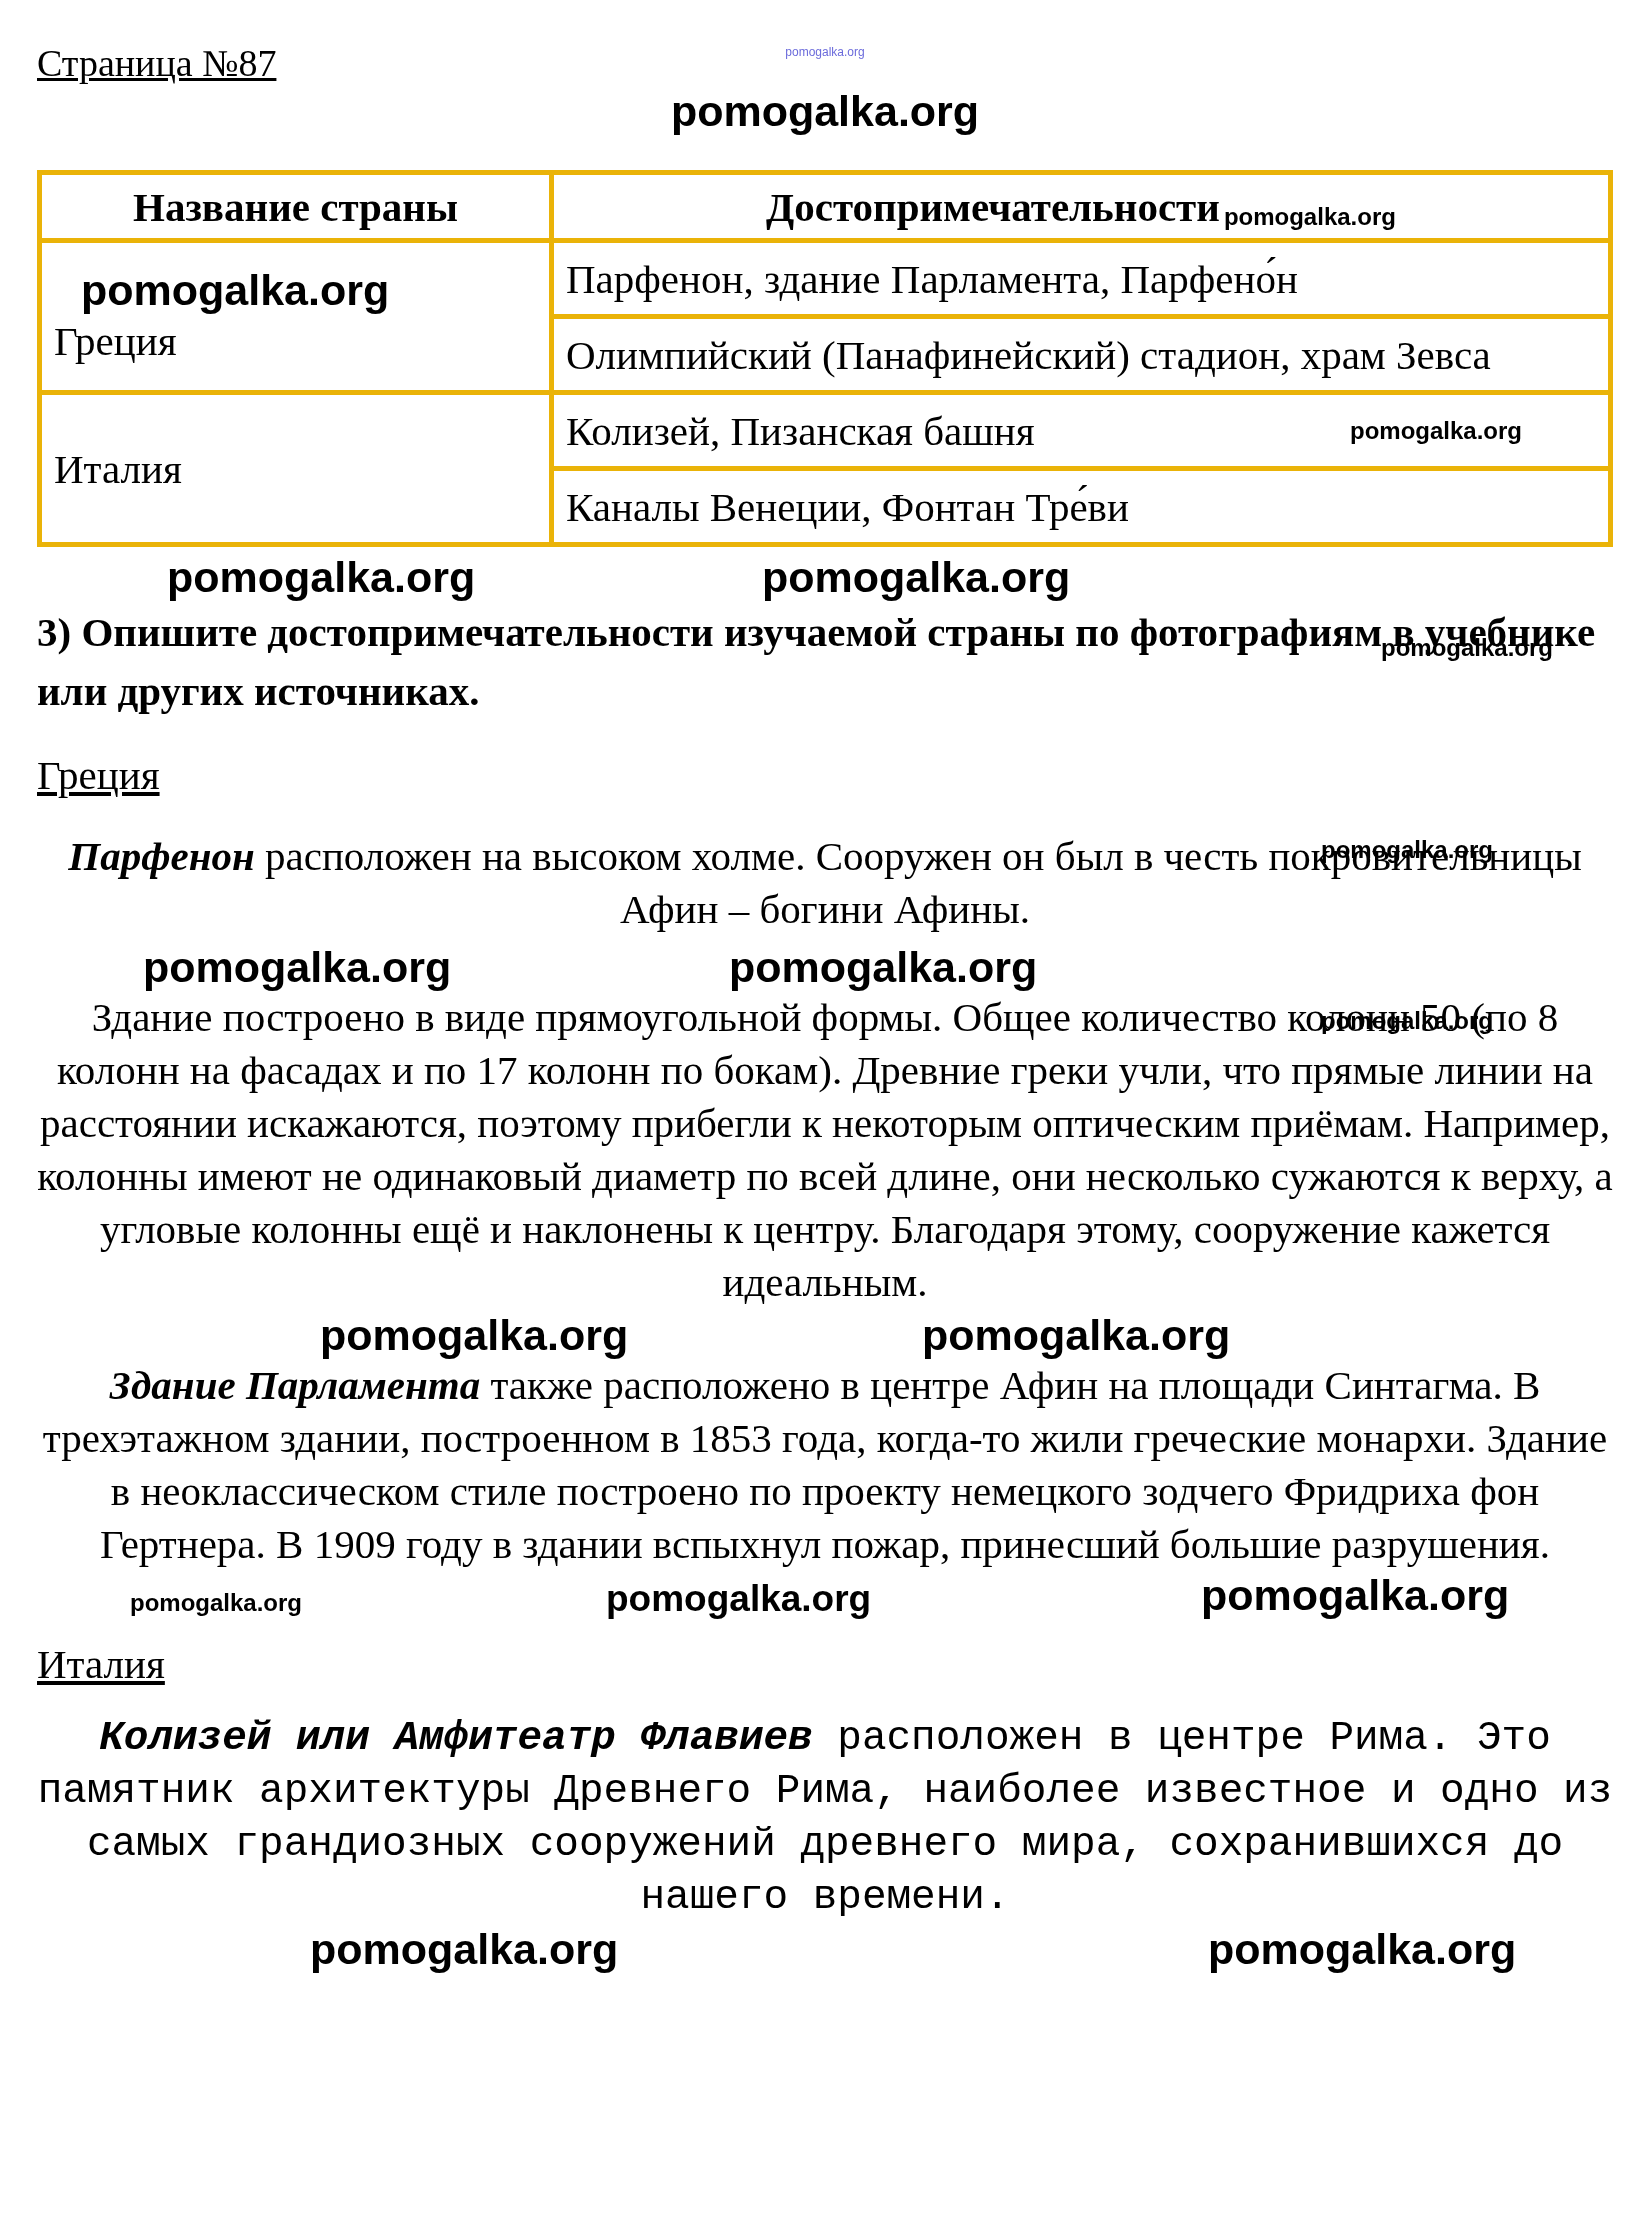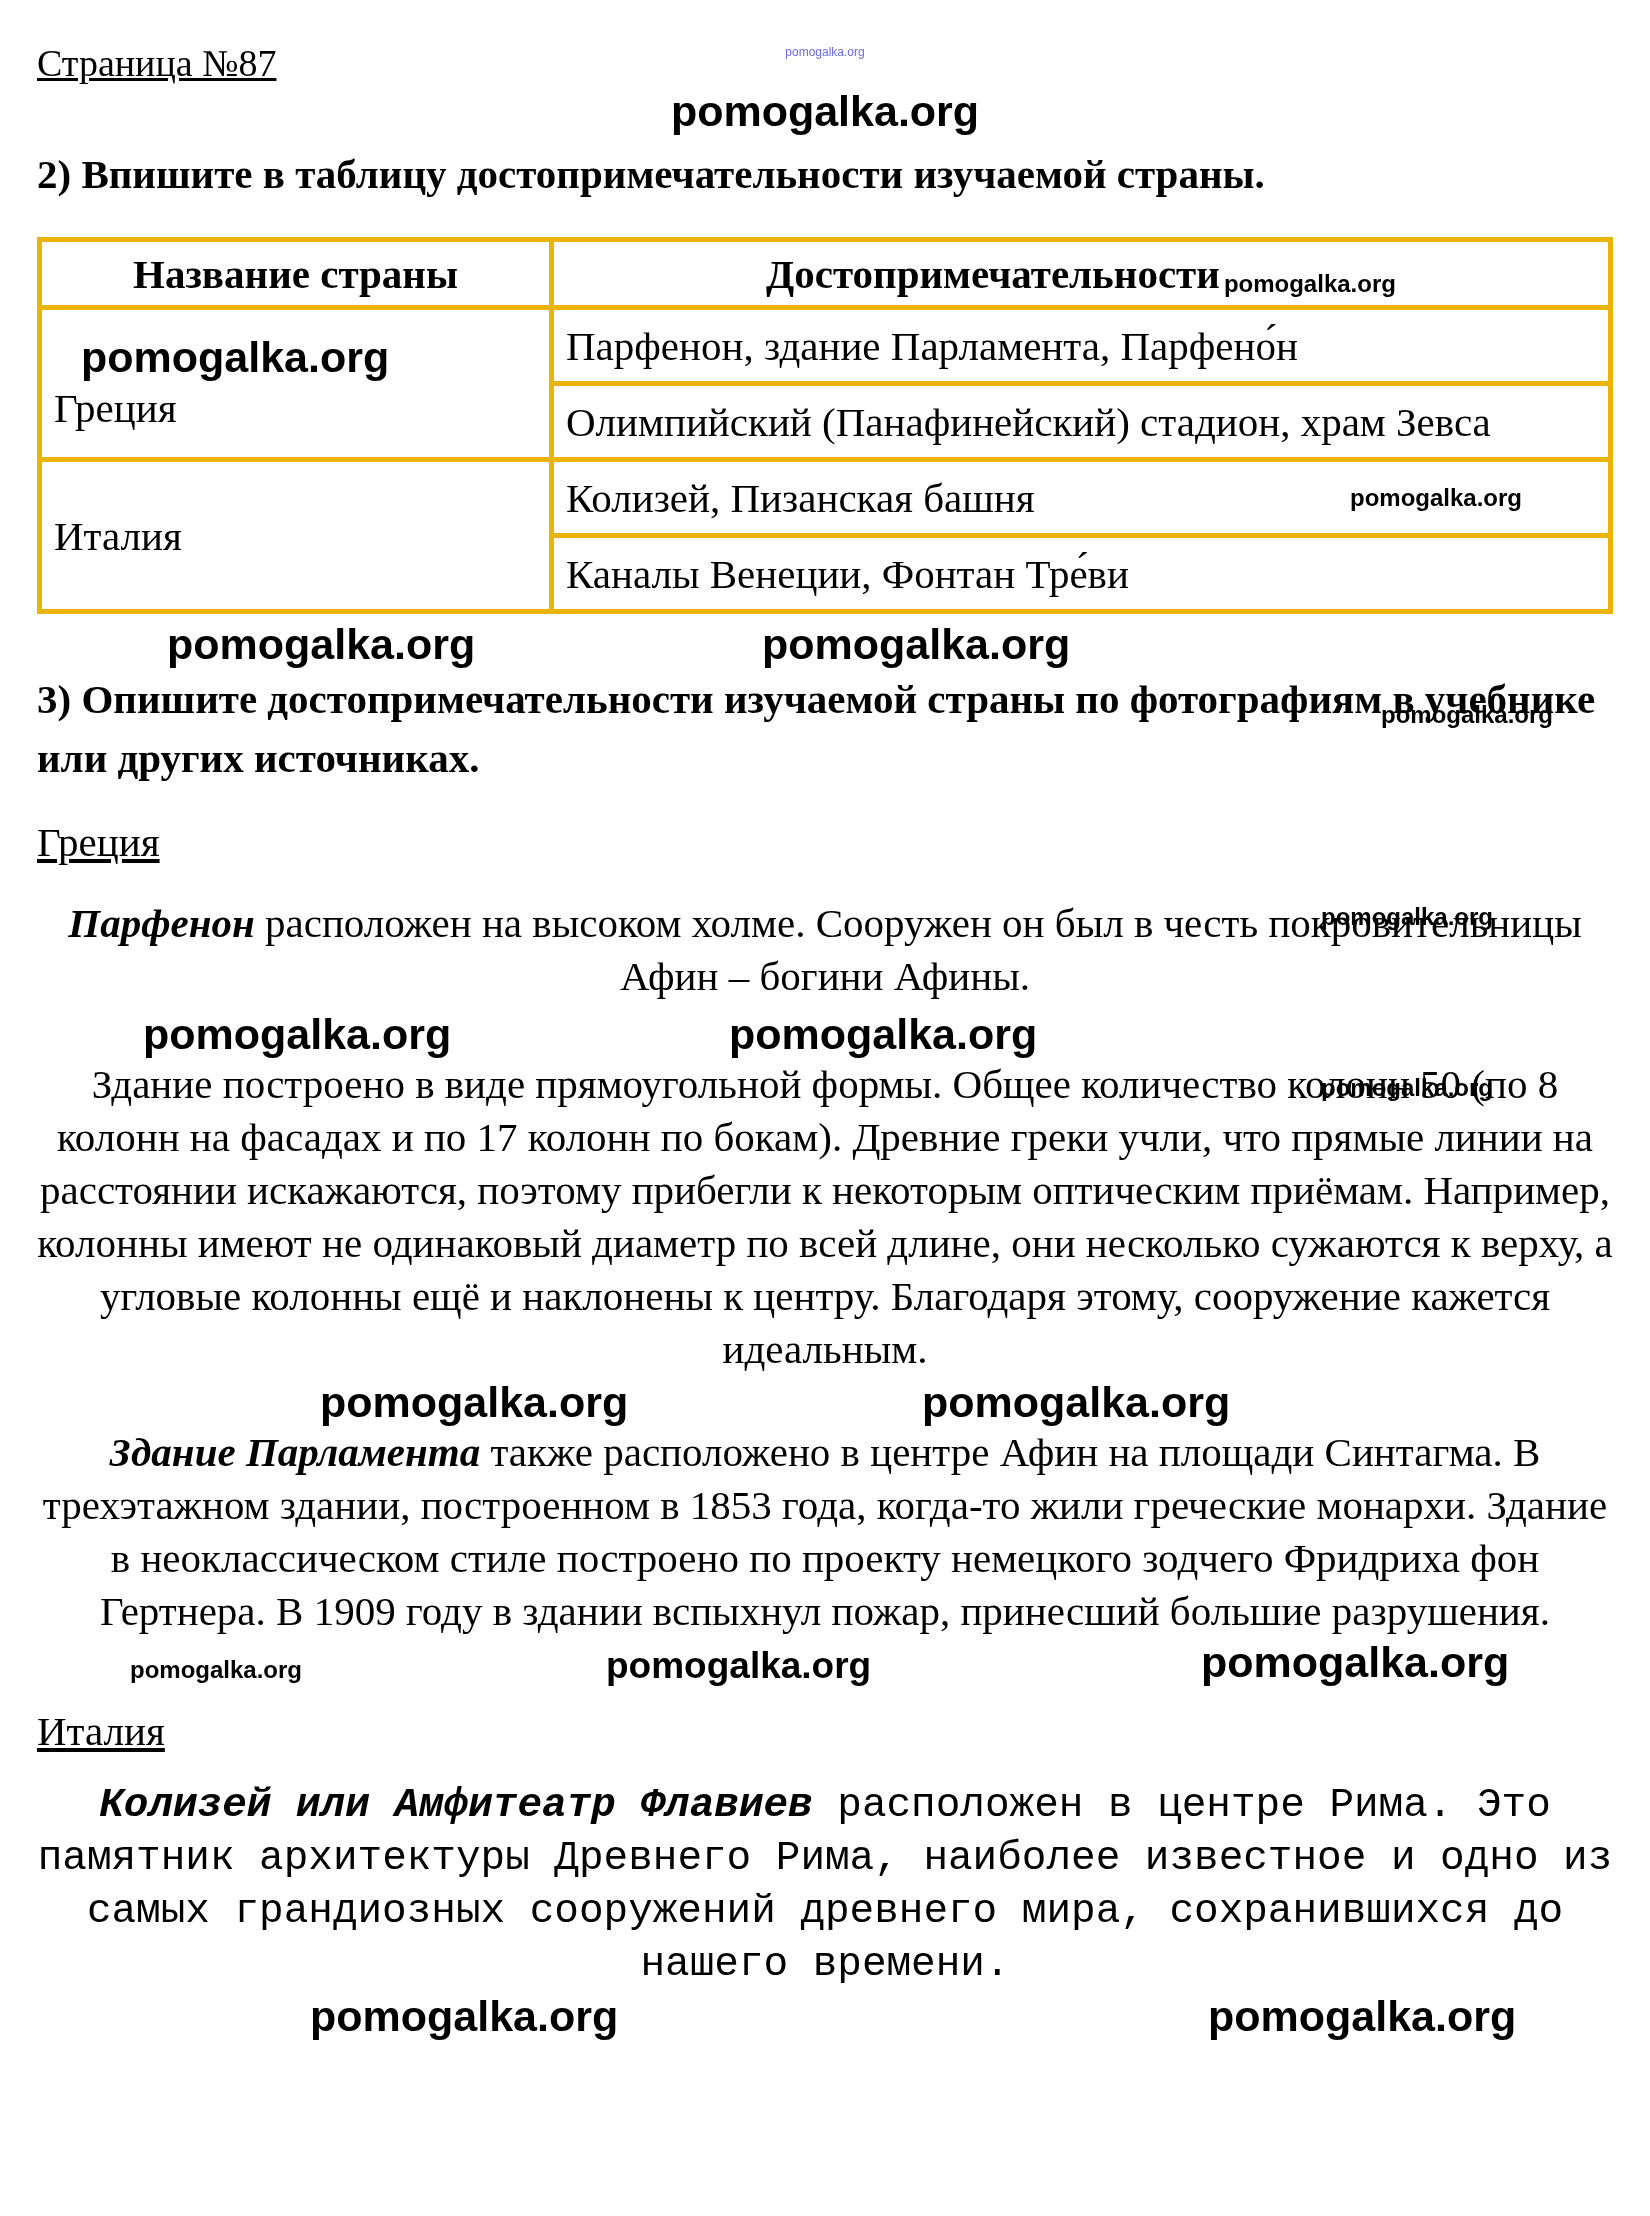--- a/index.html
+++ b/index.html
@@ -107,21 +107,20 @@
 <div class="page">
 
   <span class="wm wm-tiny wm-top">pomogalka.org</span>
 
   <h1 class="title">Страница №87</h1>
 
   <div class="wm-center-row">
     <span class="wm wm-lg">pomogalka.org</span>
   </div>
 
-  <p class="task-heading">2) Впишите в таблицу достопримечательности изучаемой страны.</p>
 
   <table class="sights">
     <colgroup>
       <col style="width:512px">
       <col>
     </colgroup>
     <thead>
       <tr>
         <th>Название страны</th>
         <th>

